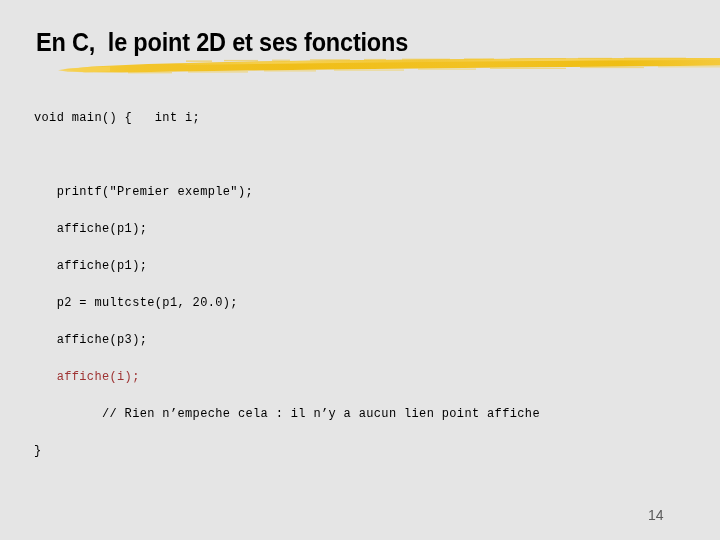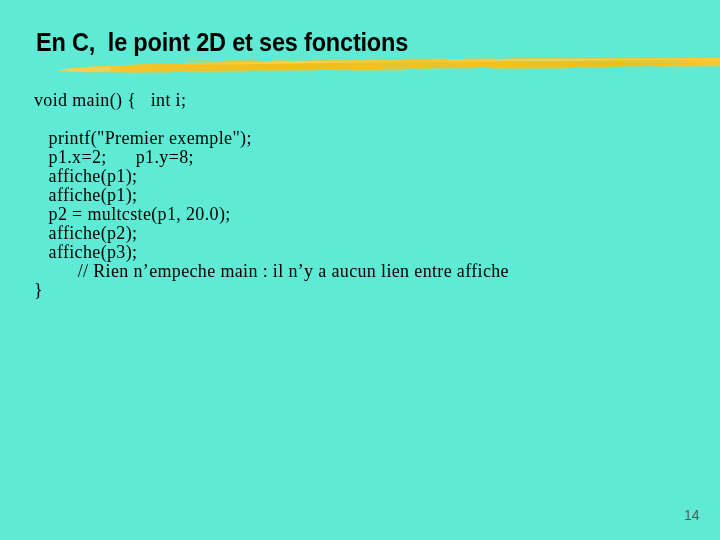--- a/index.html
+++ b/index.html
@@ -14,21 +14,21 @@
     overflow: hidden;
     position: relative;
   }
 
   #slide {
     position: absolute;
     left: 0;
     top: 0;
     width: 720px;
     height: 540px;
-    background: #5eead4;
+    background: #e5e5e5;
   }
 
   
   #title-block {
     position: absolute;
     left: 36px;
     top: 27px;
     width: 660px;
     height: 32px;
   }
@@ -60,39 +60,40 @@
   }
 
   
   #code-block {
     position: absolute;
     left: 34px;
     top: 91px;
     width: 686px;
   }
   .code-line {
-    font-family: Liberation Serif, serif;
-    font-size: 18px;
+    font-family: Liberation Mono, monospace;
+    font-size: 12px;
     line-height: 19px;
     color: #000000;
     white-space: pre;
     letter-spacing: 0.35px;
     height: 19px;
+    margin-top: 18px;
   }
   .code-line.blank {
     height: 19px;
   }
   .code-line.red {
     color: #9e3232;
   }
 
   
   #page-number {
     position: absolute;
-    left: 684px;
+    left: 648px;
     top: 506px;
     font-family: "Liberation Sans", sans-serif;
     font-size: 14px;
     line-height: 18px;
     color: #5a5a5a;
     white-space: pre;
   }
 </style>
 </head>
 <body>
@@ -154,25 +155,24 @@
       </g>
 
       <path d="M0,16.2 L10,14.6 L30,13.2 L52,12.4 L52,17.4 L28,18.2 L10,17.8 Z" fill="#F6D050" opacity="0.85"></path>
     </svg>
   </div>
 
   <div id="code-block">
     <div class="code-line">void main() {   int i;</div>
     <div class="code-line blank"></div>
     <div class="code-line">   printf("Premier exemple");</div>
-    <div class="code-line">   p1.x=2;      p1.y=8;</div>
     <div class="code-line">   affiche(p1);</div>
     <div class="code-line">   affiche(p1);</div>
     <div class="code-line">   p2 = multcste(p1, 20.0);</div>
-    <div class="code-line">   affiche(p2);</div>
     <div class="code-line">   affiche(p3);</div>
-    <div class="code-line">         // Rien n’empeche main : il n’y a aucun lien entre affiche</div>
+    <div class="code-line red">   affiche(i);</div>
+    <div class="code-line">         // Rien n’empeche cela : il n’y a aucun lien point affiche</div>
     <div class="code-line">}</div>
   </div>
 
   <div id="page-number">14</div>
 
 </div>
 
 </body></html>

